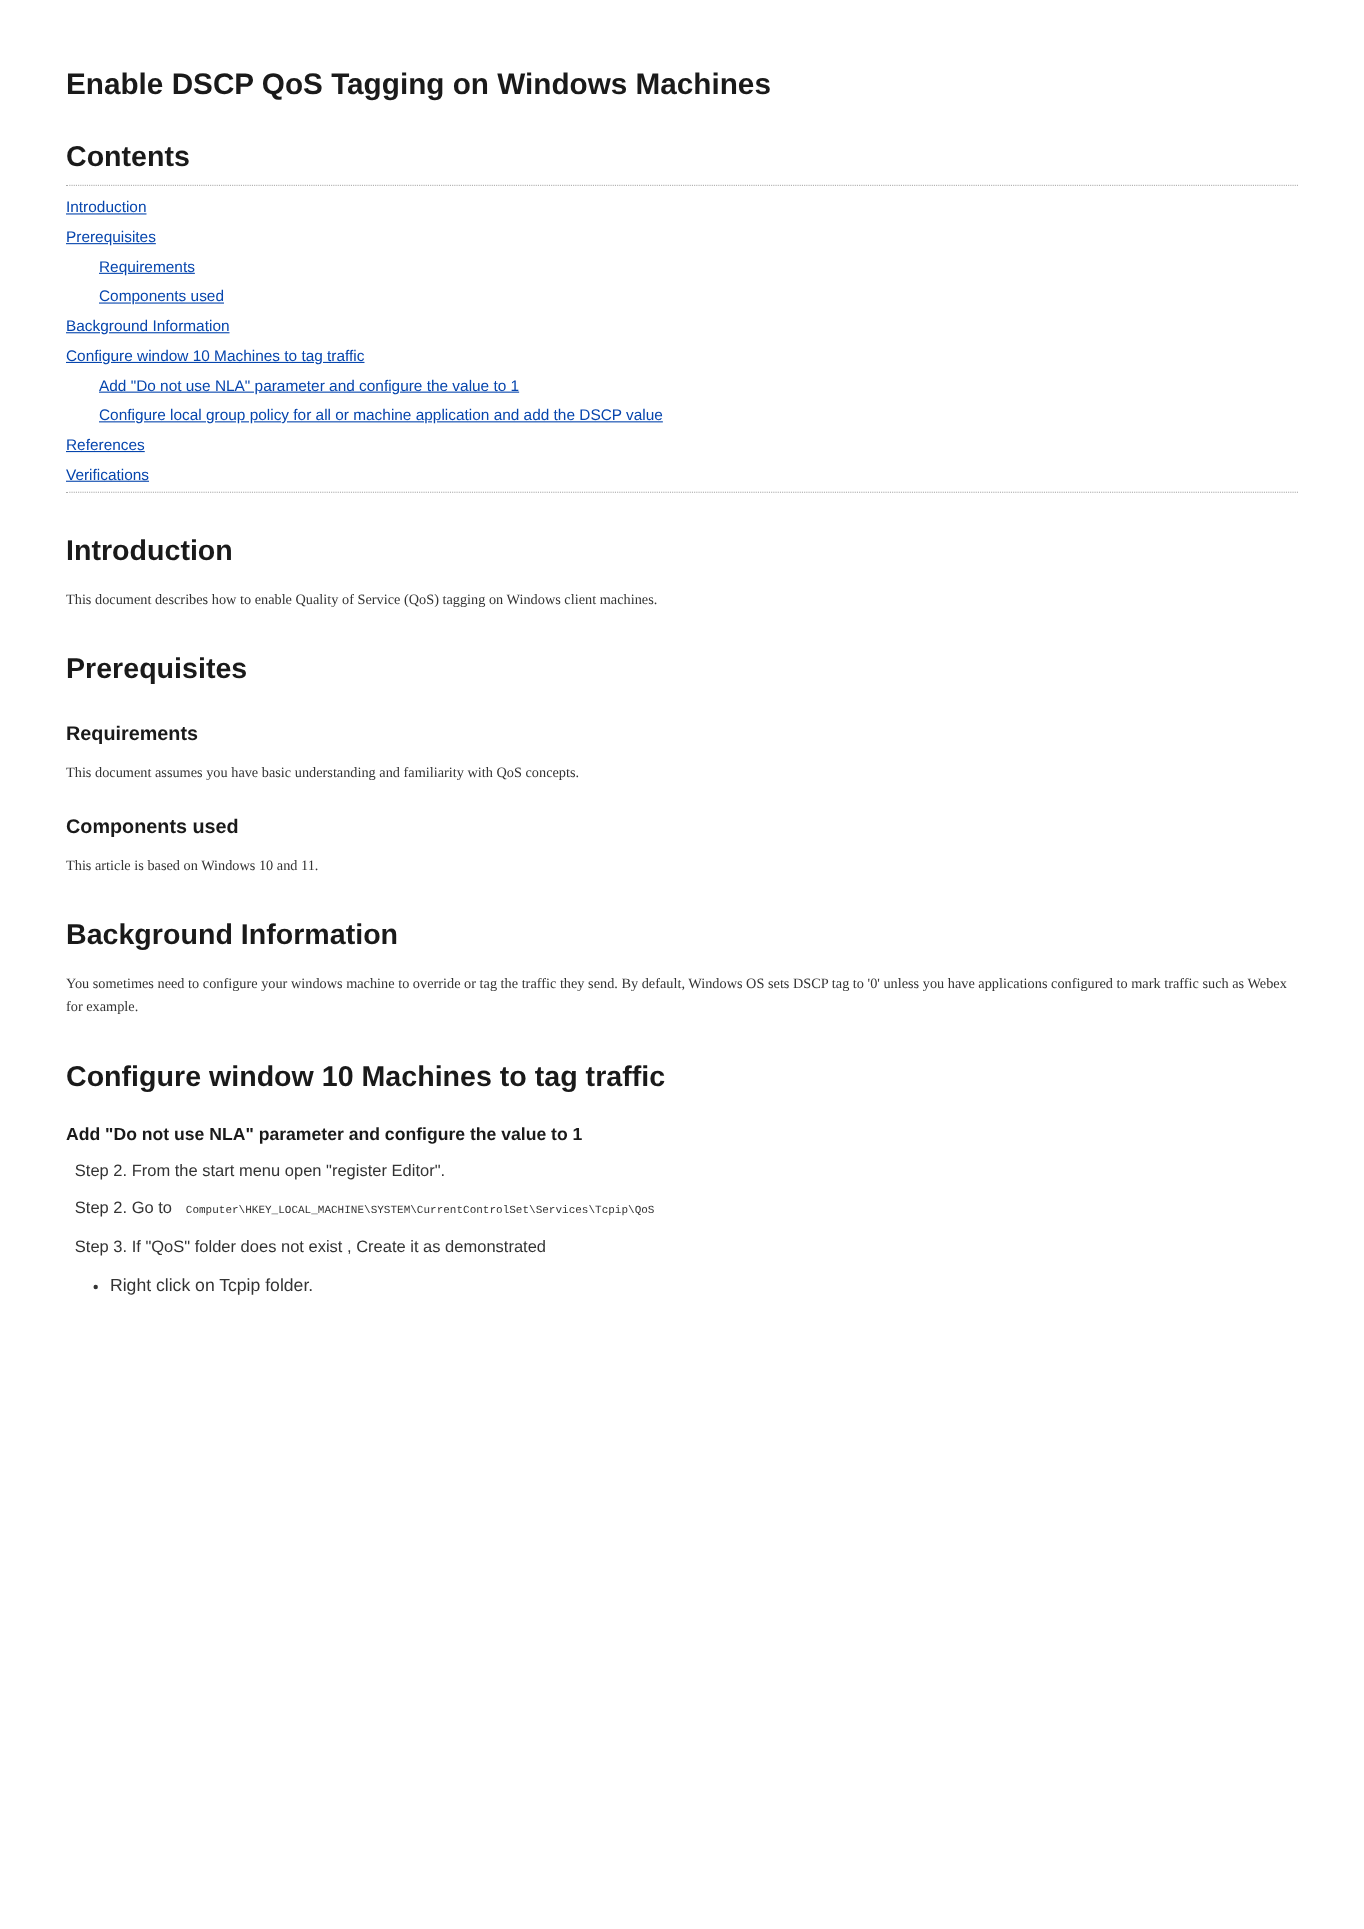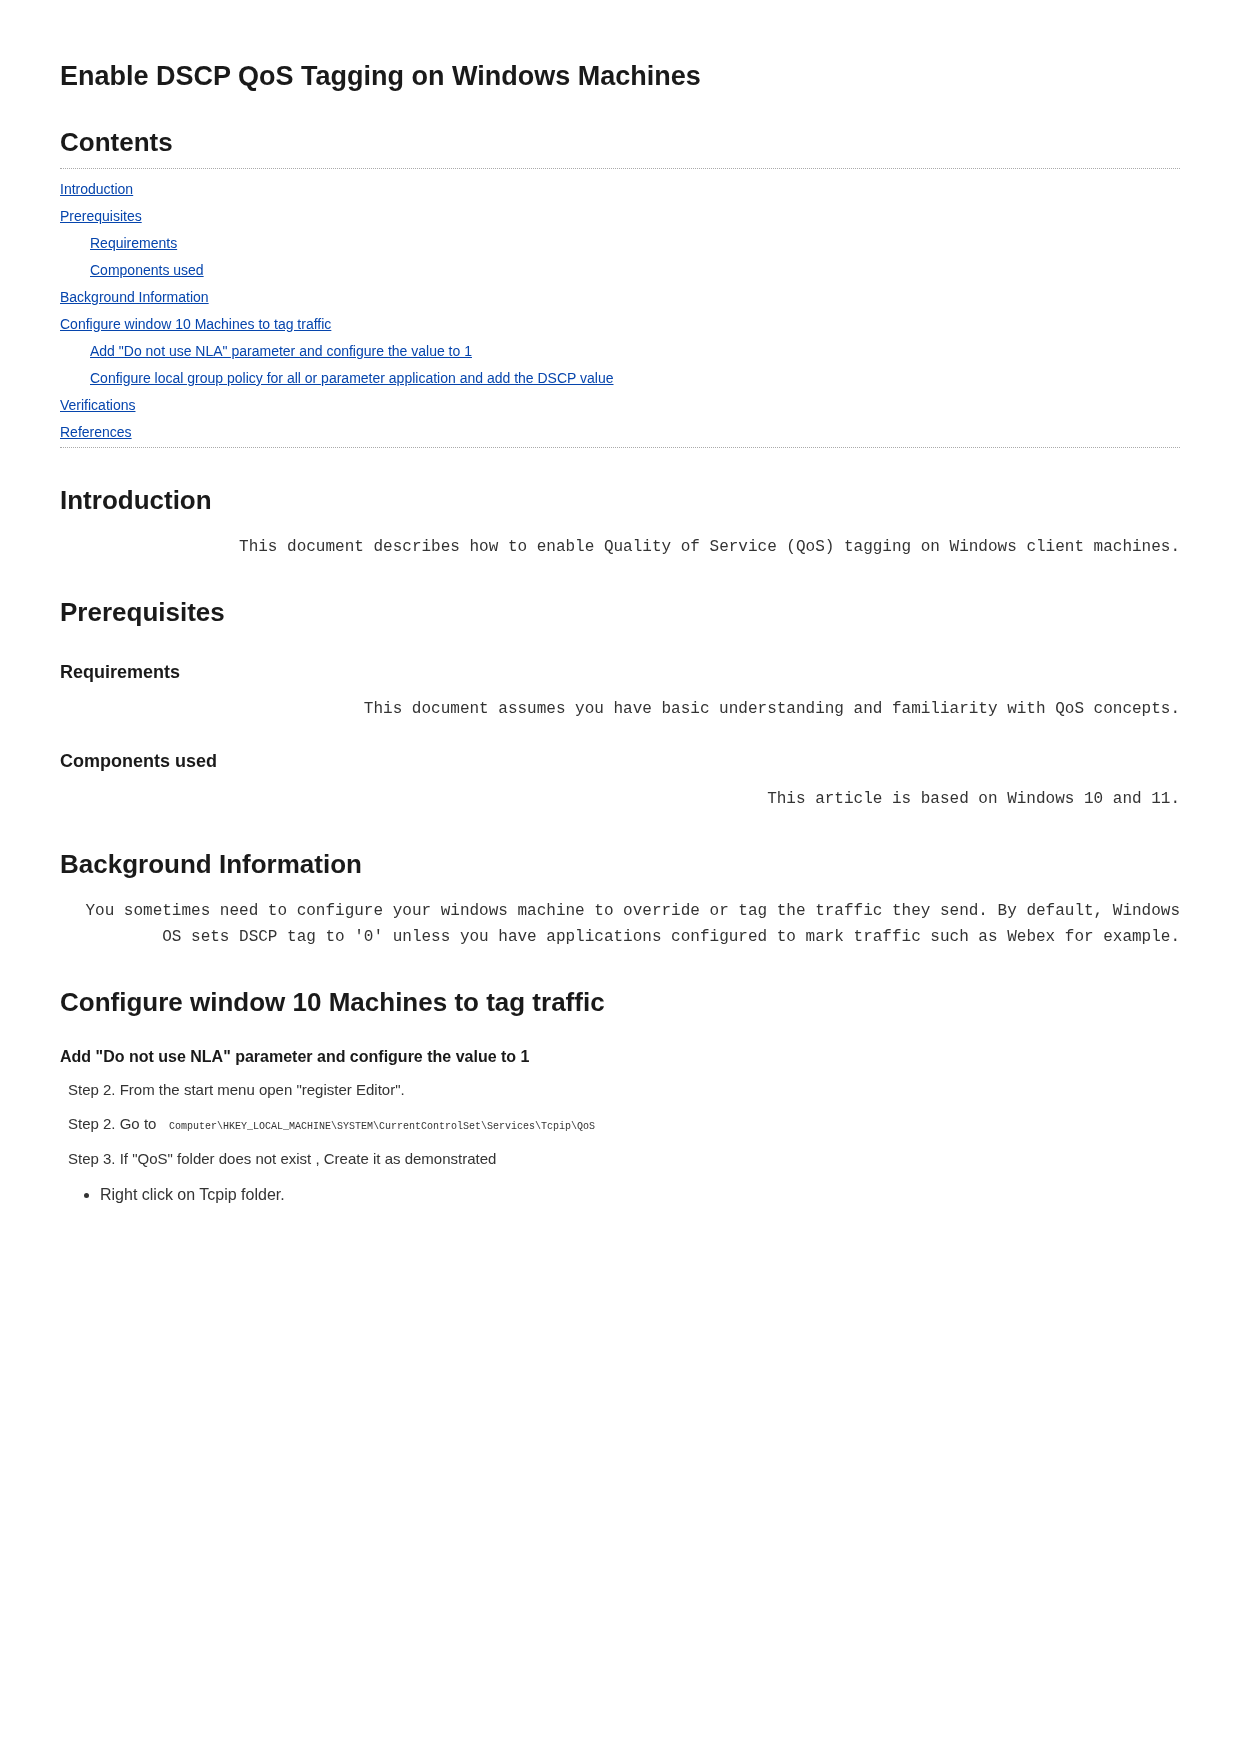--- a/index.html
+++ b/index.html
@@ -84,26 +84,25 @@
 
     .section-heading-small {
       font-size: 16px;
       font-weight: bold;
       font-family: Arial, sans-serif;
       margin-top: 20px;
       margin-bottom: 8px;
     }
 
     .body-text {
-      font-size: 16px;
+      font-size: 13px;
       line-height: 1.65;
       margin-bottom: 14px;
-      font-family: Liberation Mono, monospace;
+      font-family: Liberation Serif, serif;
       color: #333;
-      text-align: right;
     }
 
     .code-text {
       font-family: 'Courier New', Courier, monospace;
       font-size: 10px;
     }
 
     .bullet-list {
       list-style: disc;
       padding-left: 40px;
@@ -151,27 +150,27 @@
     <li>
       <a href="#background">Background Information</a>
     </li>
     <li>
       <a href="#configure">Configure window 10 Machines to tag traffic</a>
     </li>
     <li class="toc-indent">
       <a href="#nla">Add "Do not use NLA" parameter and configure the value to 1</a>
     </li>
     <li class="toc-indent">
-      <a href="#grouppolicy">Configure local group policy for all or parameter application and add the DSCP value</a>
+      <a href="#grouppolicy">Configure local group policy for all or machine application and add the DSCP value</a>
+    </li>
+    <li>
+      <a href="#references">References</a>
     </li>
     <li>
       <a href="#verifications">Verifications</a>
-    </li>
-    <li>
-      <a href="#references">References</a>
     </li>
   </ul>
 
   <hr class="contents-divider">
 </div>
 
 <section id="introduction">
   <h2 class="section-heading-large">Introduction</h2>
   <p class="body-text">This document describes how to enable Quality of Service (QoS) tagging on Windows client machines.</p>
 </section>

